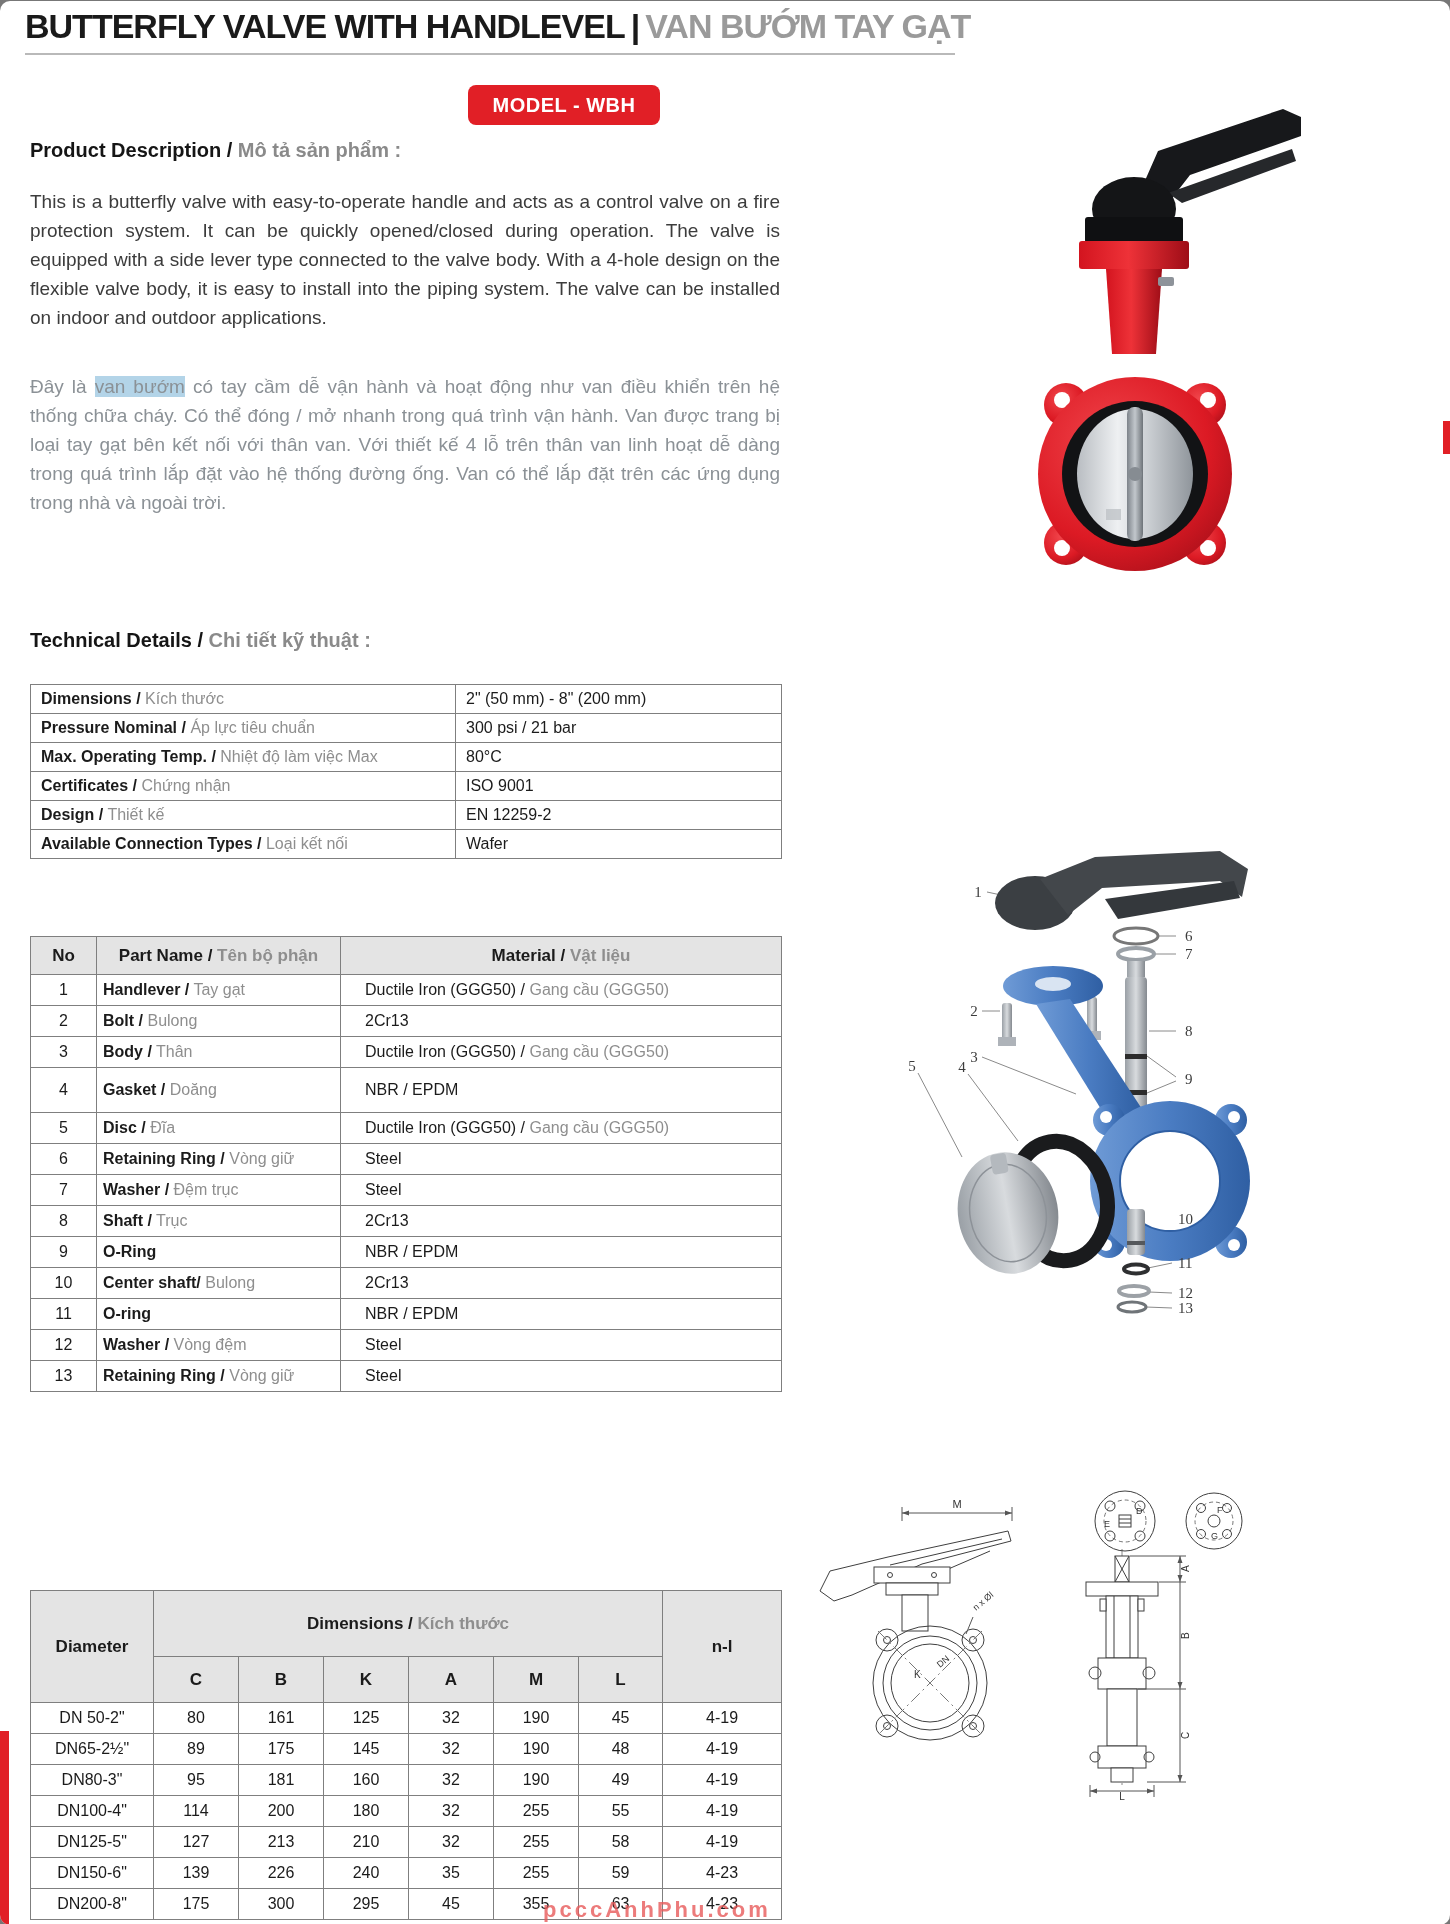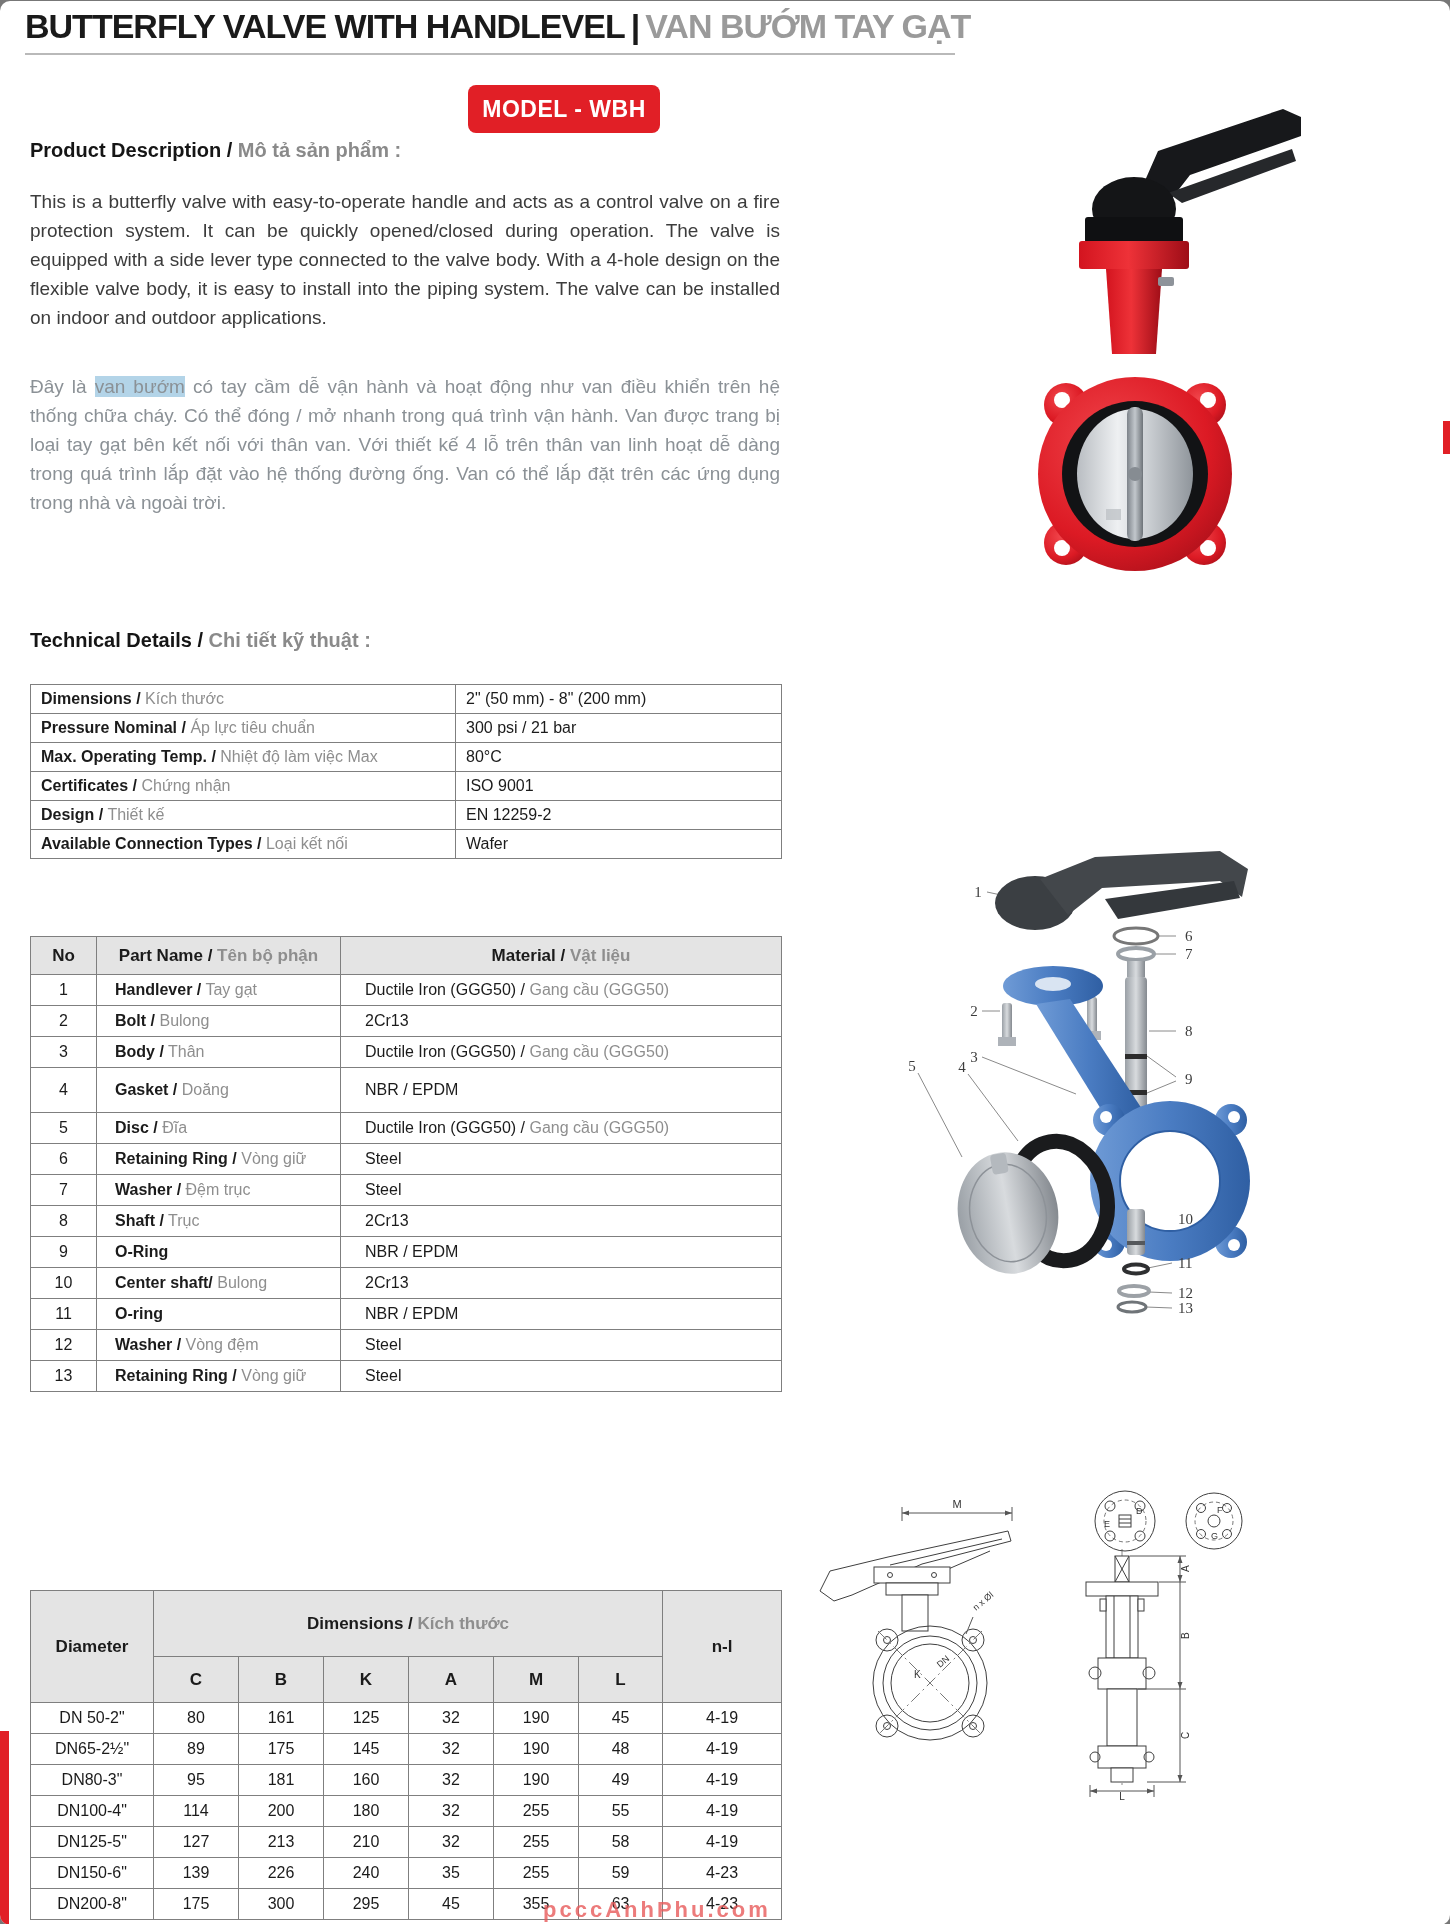--- a/index.html
+++ b/index.html
@@ -8,22 +8,22 @@
   .abs{position:absolute;}
 
   
   .title{left:25px;top:6px;width:1000px;font-size:34px;font-weight:bold;letter-spacing:-1px;white-space:nowrap;}
   .title .t-en{color:#1a1a1a;}
   .title .t-sep{color:#1a1a1a;padding:0 6px;}
   .title .t-vi{color:#9a9a9a;}
   .title-rule{left:25px;top:52px;width:930px;height:2px;background:#b9b9b9;}
 
   
-  .model-badge{left:468px;top:84px;width:192px;height:48px;background:#e11f26;border-radius:8px;
-    color:#fff;font-size:23px;font-weight:bold;display:flex;align-items:center;justify-content:center;letter-spacing:.5px;}
+  .model-badge{left:468px;top:84px;width:192px;height:40px;background:#e11f26;border-radius:8px;
+    color:#fff;font-size:20px;font-weight:bold;display:flex;align-items:center;justify-content:center;letter-spacing:.5px;}
 
   
   .sec-heading{font-size:20px;font-weight:bold;white-space:nowrap;}
   .sec-heading .en{color:#151515;}
   .sec-heading .vi{color:#8a8a8a;}
   .desc-heading{left:30px;top:138px;}
   .tech-heading{left:30px;top:628px;}
 
   
   .para{left:30px;width:750px;font-size:19px;line-height:29px;text-align:justify;margin:0;}
@@ -43,21 +43,21 @@
   .tech-table tr{height:29px;}
   .tech-table td{padding:0 0 0 10px;text-align:left;}
   .tech-table .t-label .en{font-weight:bold;}
 
   .parts-table-wrap{left:30px;top:935px;}
   .parts-table thead tr{height:38px;}
   .parts-table tbody tr{height:31px;}
   .parts-table tbody tr:nth-child(4){height:45px;}
   .parts-table td{padding:0;}
   .parts-table td:first-child{text-align:center;}
-  .parts-table td:nth-child(2){padding-left:18px;}
+  .parts-table td:nth-child(2){padding-left:6px;}
   .parts-table td:nth-child(3){padding-left:24px;}
 
   .dims-table-wrap{left:30px;top:1589px;}
   .dims-table thead tr:first-child{height:66px;}
   .dims-table thead tr:nth-child(2){height:46px;}
   .dims-table tbody tr{height:31px;}
   .dims-table td{text-align:center;}
 
   
   .red-bar-left{left:0;top:1730px;width:9px;height:194px;background:#e11f26;}

